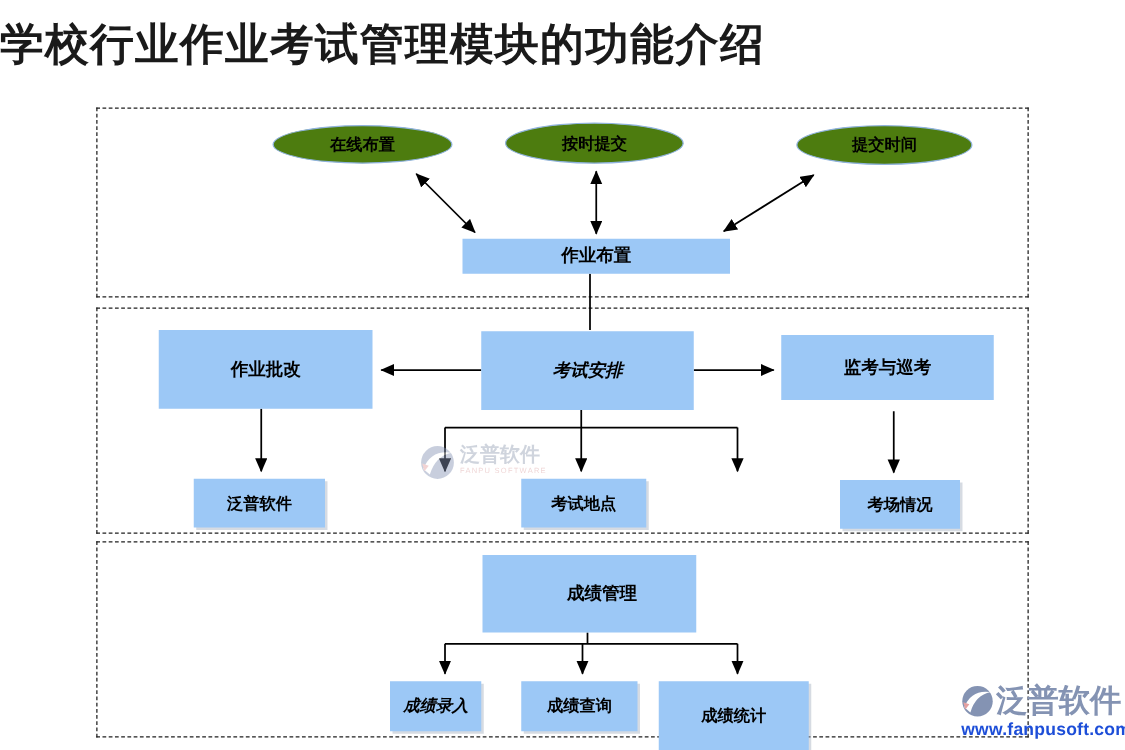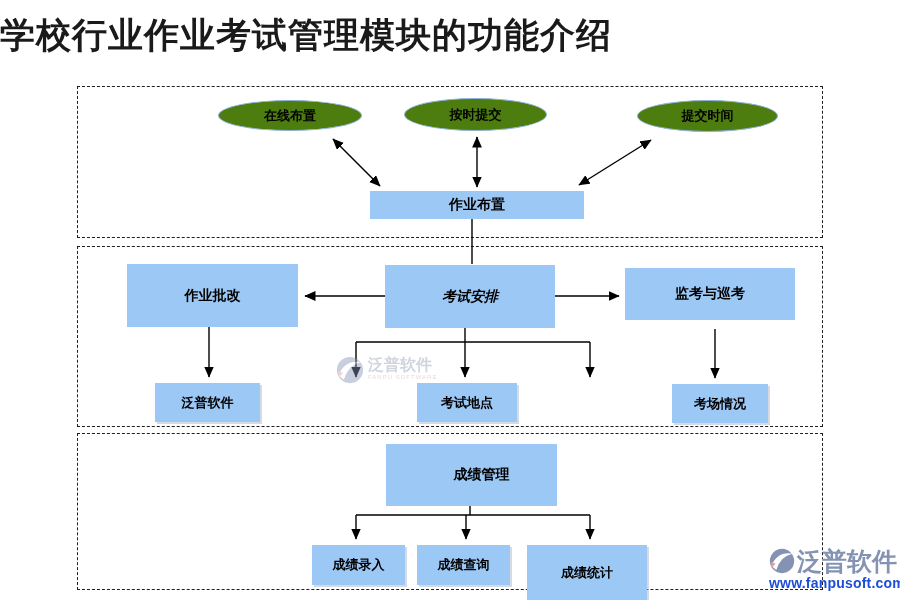--- a/index.html
+++ b/index.html
@@ -101,21 +101,21 @@
   <div class="node" style="left:370px; top:191px; width:214px; height:28px;">作业布置</div>
 
   <div class="node" style="left:127px; top:264px; width:171px; height:63px;">作业批改</div>
   <div class="node" style="left:385px; top:265px; width:170px; height:63px;font-style:italic;">考试安排</div>
   <div class="node" style="left:625px; top:268px; width:170px; height:52px;">监考与巡考</div>
   <div class="node leaf" style="left:155px; top:383px; width:105px; height:39px;">泛普软件</div>
   <div class="node leaf" style="left:417px; top:383px; width:100px; height:39px;">考试地点</div>
   <div class="node leaf" style="left:672px; top:384px; width:96px; height:39px;">考场情况</div>
 
   <div class="node" style="left:386px; top:444px; width:171px; height:62px;padding-left:20px;">成绩管理</div>
-  <div class="node leaf" style="left:312px; top:545px; width:93px; height:40px;">成绩录入</div>
+  <div class="node leaf" style="left:312px; top:545px; width:73px; height:40px;font-style:italic;">成绩录入</div>
   <div class="node leaf" style="left:417px; top:545px; width:93px; height:40px;">成绩查询</div>
   <div class="node leaf" style="left:527px; top:545px; width:120px; height:56px;">成绩统计</div>
 
   <div class="wm-center">
     <svg width="28" height="28" viewBox="0 0 32 32">
       <circle cx="16" cy="16" r="15" fill="#8795b5"></circle>
       <path d="M3,22 Q10,4 29,7 Q14,10 9,27 Z" fill="#ffffff"></path>
       <path d="M2,17 L8,19 L4,24 Z" fill="#e4a0a0"></path>
     </svg>
     <div>

